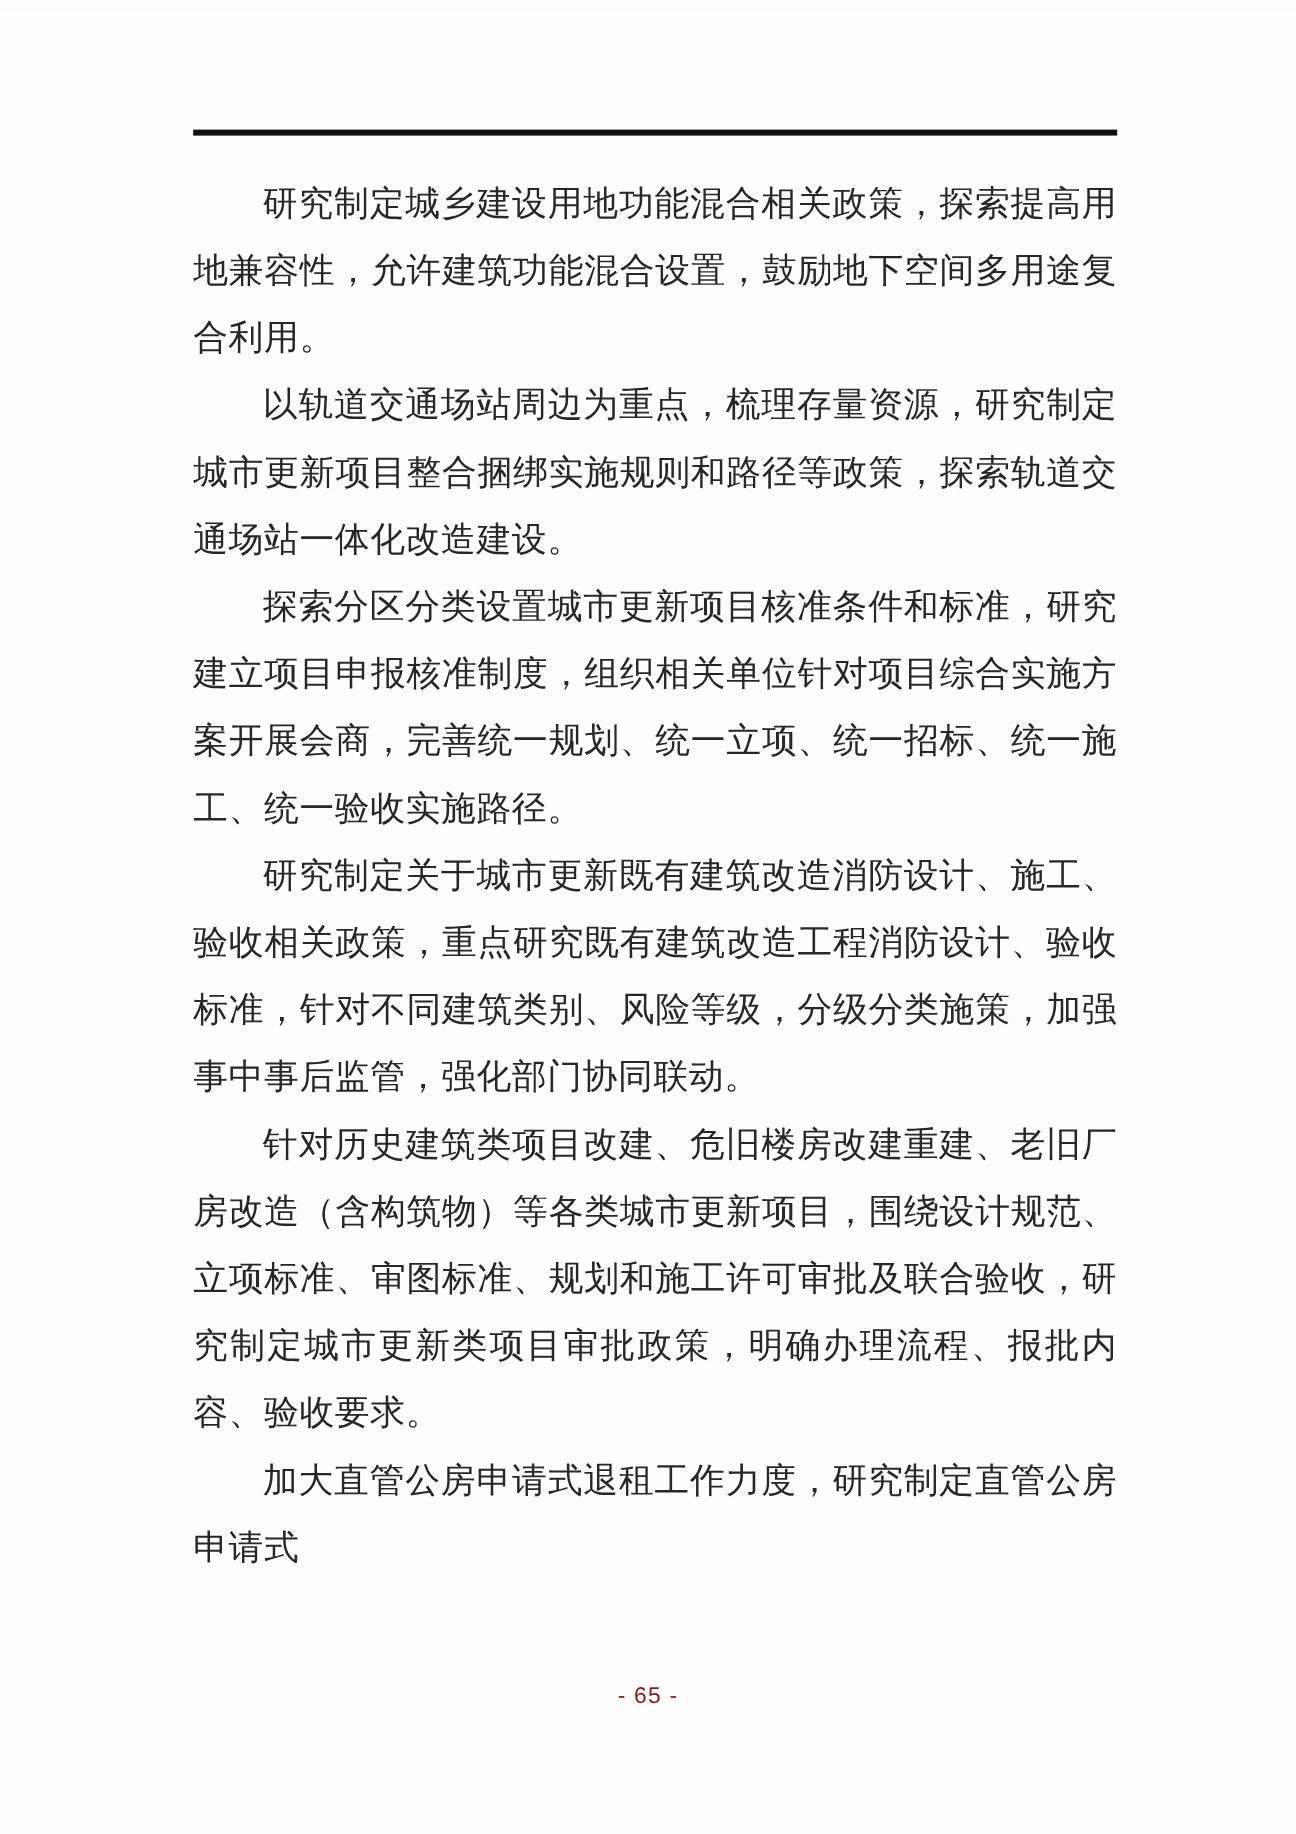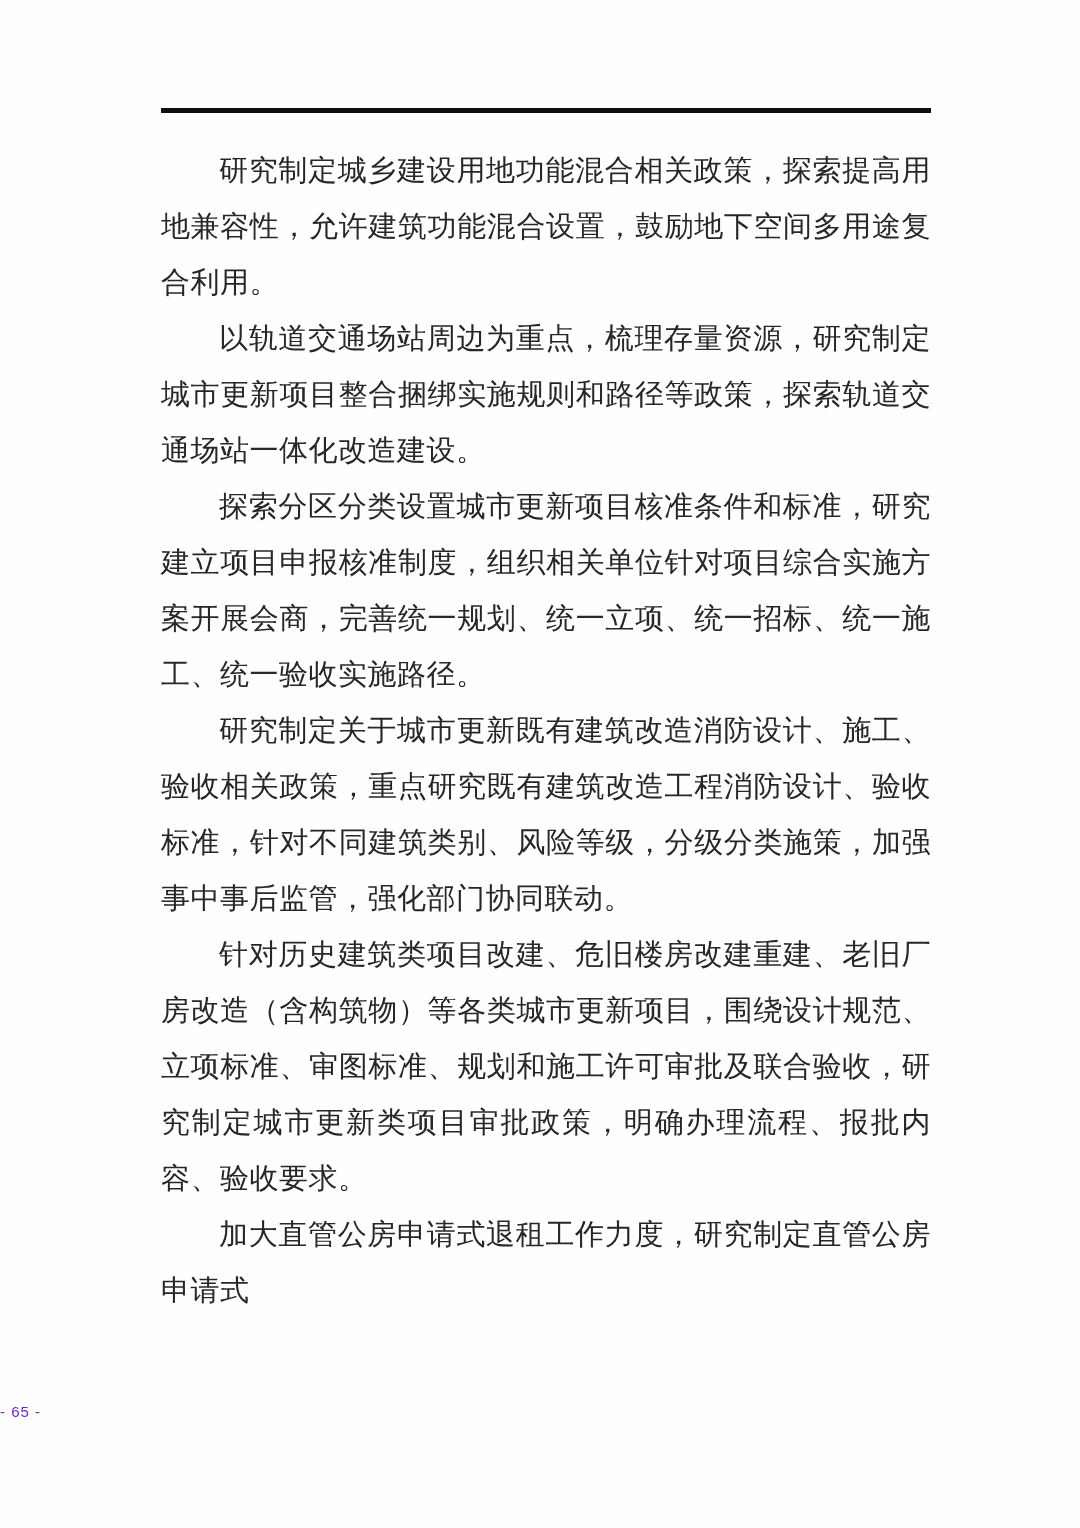--- a/index.html
+++ b/index.html
@@ -46,23 +46,24 @@
     text-align-last: left;
     text-indent: 2em;
     letter-spacing: 0.5px;
     font-weight: 400;
   }
   .page-number {
     position: absolute;
     left: 0;
     top: 1392px;
     width: 1080px;
+    text-align: center;
     font-family: "Liberation Sans", "DejaVu Sans", sans-serif;
-    font-size: 15px;
-    color: #6d28d9;
+    font-size: 19px;
+    color: #7f1d1d;
     letter-spacing: 1px;
   }
 </style>
 </head>
 <body>
 
 <div class="page">
 
   <div class="header-rule"></div>
 

